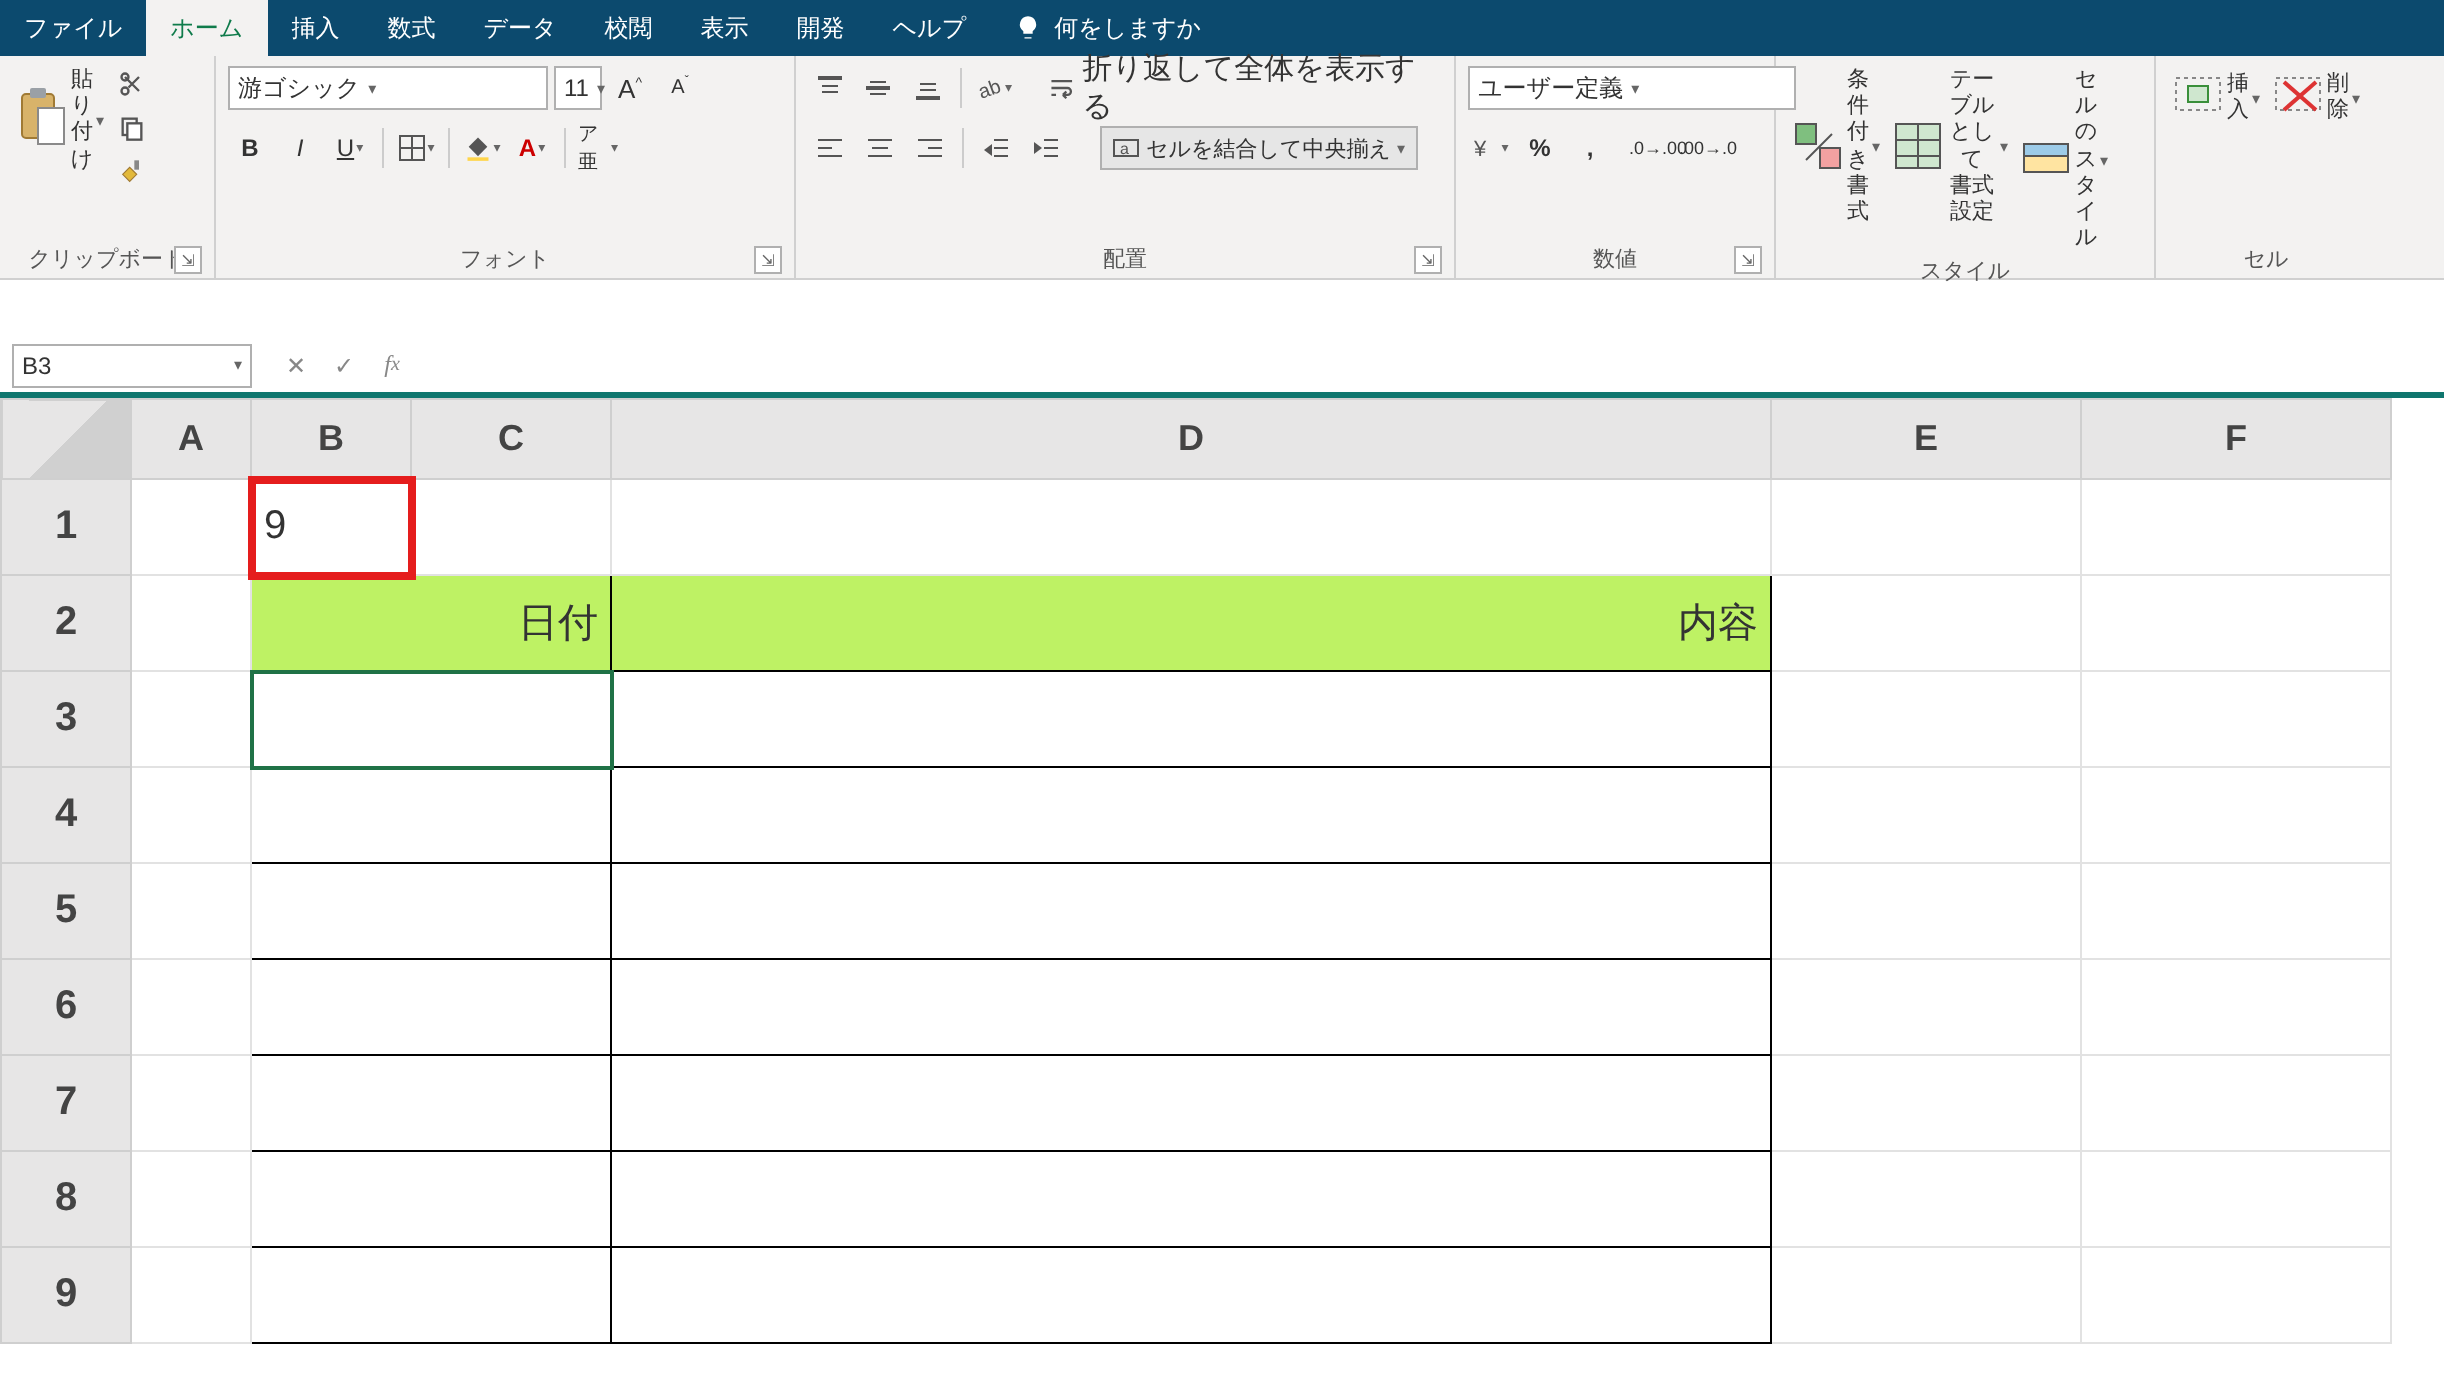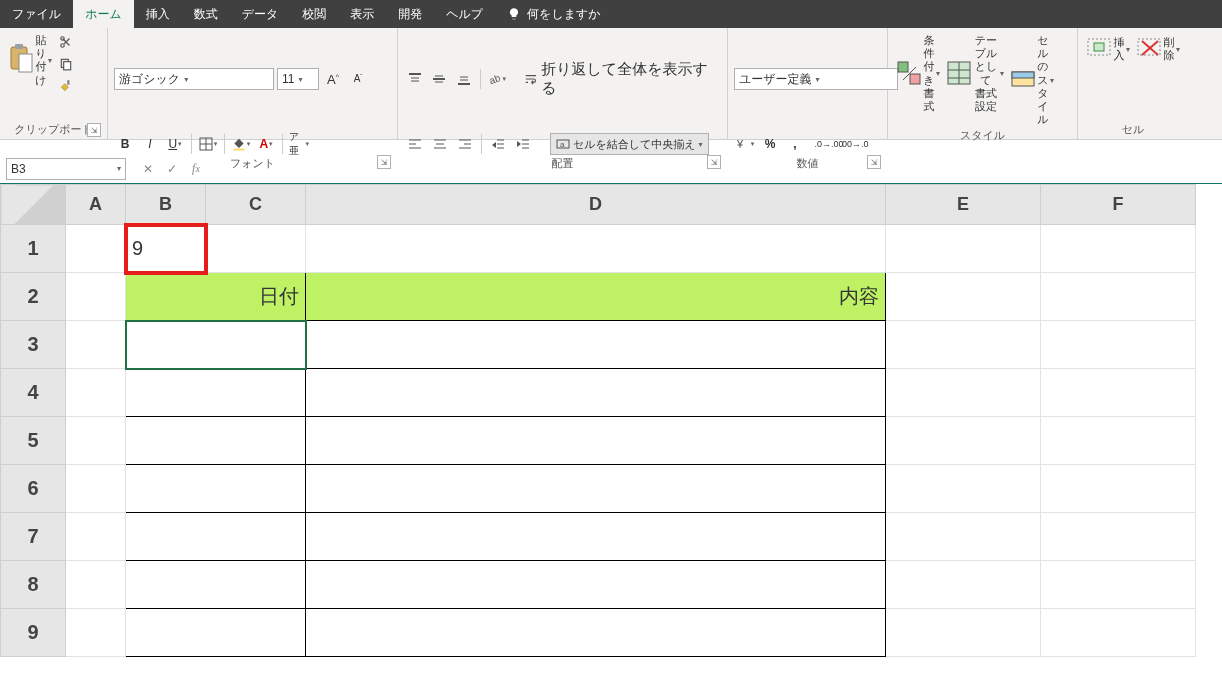--- a/index.html
+++ b/index.html
@@ -1,43 +1,43 @@
 <!DOCTYPE html>
 <html><head>
 <meta charset="utf-8">
 <style>
   html,body{margin:0;padding:0;font-family:"Yu Gothic","Meiryo",sans-serif;font-size:12px;background:#fff;color:#333;}
   *{box-sizing:border-box;}
   
-  .ribbon-tabs{display:flex;align-items:center;height:28px;background:#404040;color:#fff;user-select:none;}
+  .ribbon-tabs{display:flex;align-items:center;height:28px;background:#0c4a6e;color:#fff;user-select:none;}
   .ribbon-tabs .tab{padding:0 12px;height:100%;display:flex;align-items:center;font-size:12px;cursor:pointer;}
   .ribbon-tabs .tab.active{background:#f3f2f1;color:#0f7b4b;}
   .ribbon-tabs .tell{display:flex;align-items:center;gap:6px;}
   .ribbon-tabs svg{width:14px;height:14px;}
   
   .ribbon{background:#f3f2f1;border-bottom:1px solid #d0d0d0;display:flex;height:112px;}
   .group{display:flex;flex-direction:column;justify-content:space-between;border-right:1px solid #d0d0d0;padding:4px 6px 0 6px;}
   .group .body{display:flex;align-items:flex-start;gap:2px;}
   .group-label{display:flex;justify-content:center;align-items:center;font-size:11px;color:#555;height:20px;position:relative;}
   .group-label .launcher{position:absolute;right:0;bottom:2px;width:14px;height:14px;border:1px solid #b0b0b0;display:flex;align-items:center;justify-content:center;font-size:8px;color:#666;cursor:pointer;background:#fff;}
   .vbtn{display:flex;flex-direction:row;align-items:center;justify-content:flex-start;width:48px;padding:2px;cursor:pointer;font-size:11px;line-height:1.2;text-align:center;}
   .vbtn .ic{width:28px;height:28px;margin-bottom:2px;display:flex;align-items:center;justify-content:center;}
   .vbtn .dd{font-size:8px;color:#666;margin-top:1px;}
   .mini-stack{display:flex;flex-direction:column;gap:2px;}
   .mini{width:20px;height:20px;display:flex;align-items:center;justify-content:center;border:1px solid transparent;cursor:pointer;font-size:12px;}
-  .row{display:flex;align-items:center;gap:3px;height:24px;margin-top:35px;}
+  .row{display:flex;align-items:center;gap:3px;height:24px;}
   .sel{border:1px solid #b0b0b0;background:#fff;height:22px;display:flex;align-items:center;padding:0 4px;font-size:12px;}
   .sel .caret{margin-left:4px;font-size:8px;color:#666;}
   .ibtn{width:22px;height:22px;display:flex;align-items:center;justify-content:center;cursor:pointer;border:1px solid transparent;}
   .ibtn.dd::after{content:"\25BE";font-size:7px;color:#666;margin-left:1px;}
   .merge-btn{display:flex;align-items:center;gap:3px;height:22px;border:1px solid #b0b0b0;background:#e6e6e6;padding:0 5px;font-size:11px;cursor:pointer;}
   
   svg{display:block;}
   
-  .fbar{height:30px;border-bottom:1px solid #0f766e;display:flex;align-items:center;margin-top:14px;}
+  .fbar{height:30px;border-bottom:3px solid #0f766e;display:flex;align-items:center;margin-top:29px;}
   .namebox{width:120px;height:22px;border:1px solid #b0b0b0;margin-left:6px;display:flex;align-items:center;justify-content:space-between;padding:0 4px;font-size:12px;background:#fff;}
   .namebox .caret{font-size:8px;color:#666;}
   .fx-ctrl{display:flex;align-items:center;gap:0;margin-left:10px;}
   .fx-ctrl .ibtn{width:24px;height:22px;color:#888;}
   .fx-ctrl .fx{font-style:italic;font-family:serif;}
   .fbar input{flex:1;border:none;height:22px;padding:0 6px;font-size:12px;outline:none;}
   
   .sheet{position:relative;overflow:hidden;}
   table.grid{border-collapse:collapse;table-layout:fixed;}
   .corner,.colh,.rowh{background:#e7e6e6;border:1px solid #cfcfcf;text-align:center;font-size:18px;color:#444;}
@@ -116,21 +116,21 @@
       </div>
   </div>
 
   <div class="group" style="width:290px">
     <div class="body" style="flex-direction:column;gap:6px;width:100%">
       <div class="row">
         <div class="sel" style="width:160px">
             <span>游ゴシック</span>
             <span class="caret">▾</span>
           </div>
-        <div class="sel" style="width:42px">
+        <div class="sel" style="width:24px">
             <span>11</span>
             <span class="caret">▾</span>
           </div>
         <div class="ibtn" title="A^">
             <span style="font-size:13px">A<sup style="font-size:7px">^</sup></span>
           </div>
         <div class="ibtn">
             <span style="font-size:10px">A<sup style="font-size:6px">ˇ</sup></span>
           </div>
       </div>

